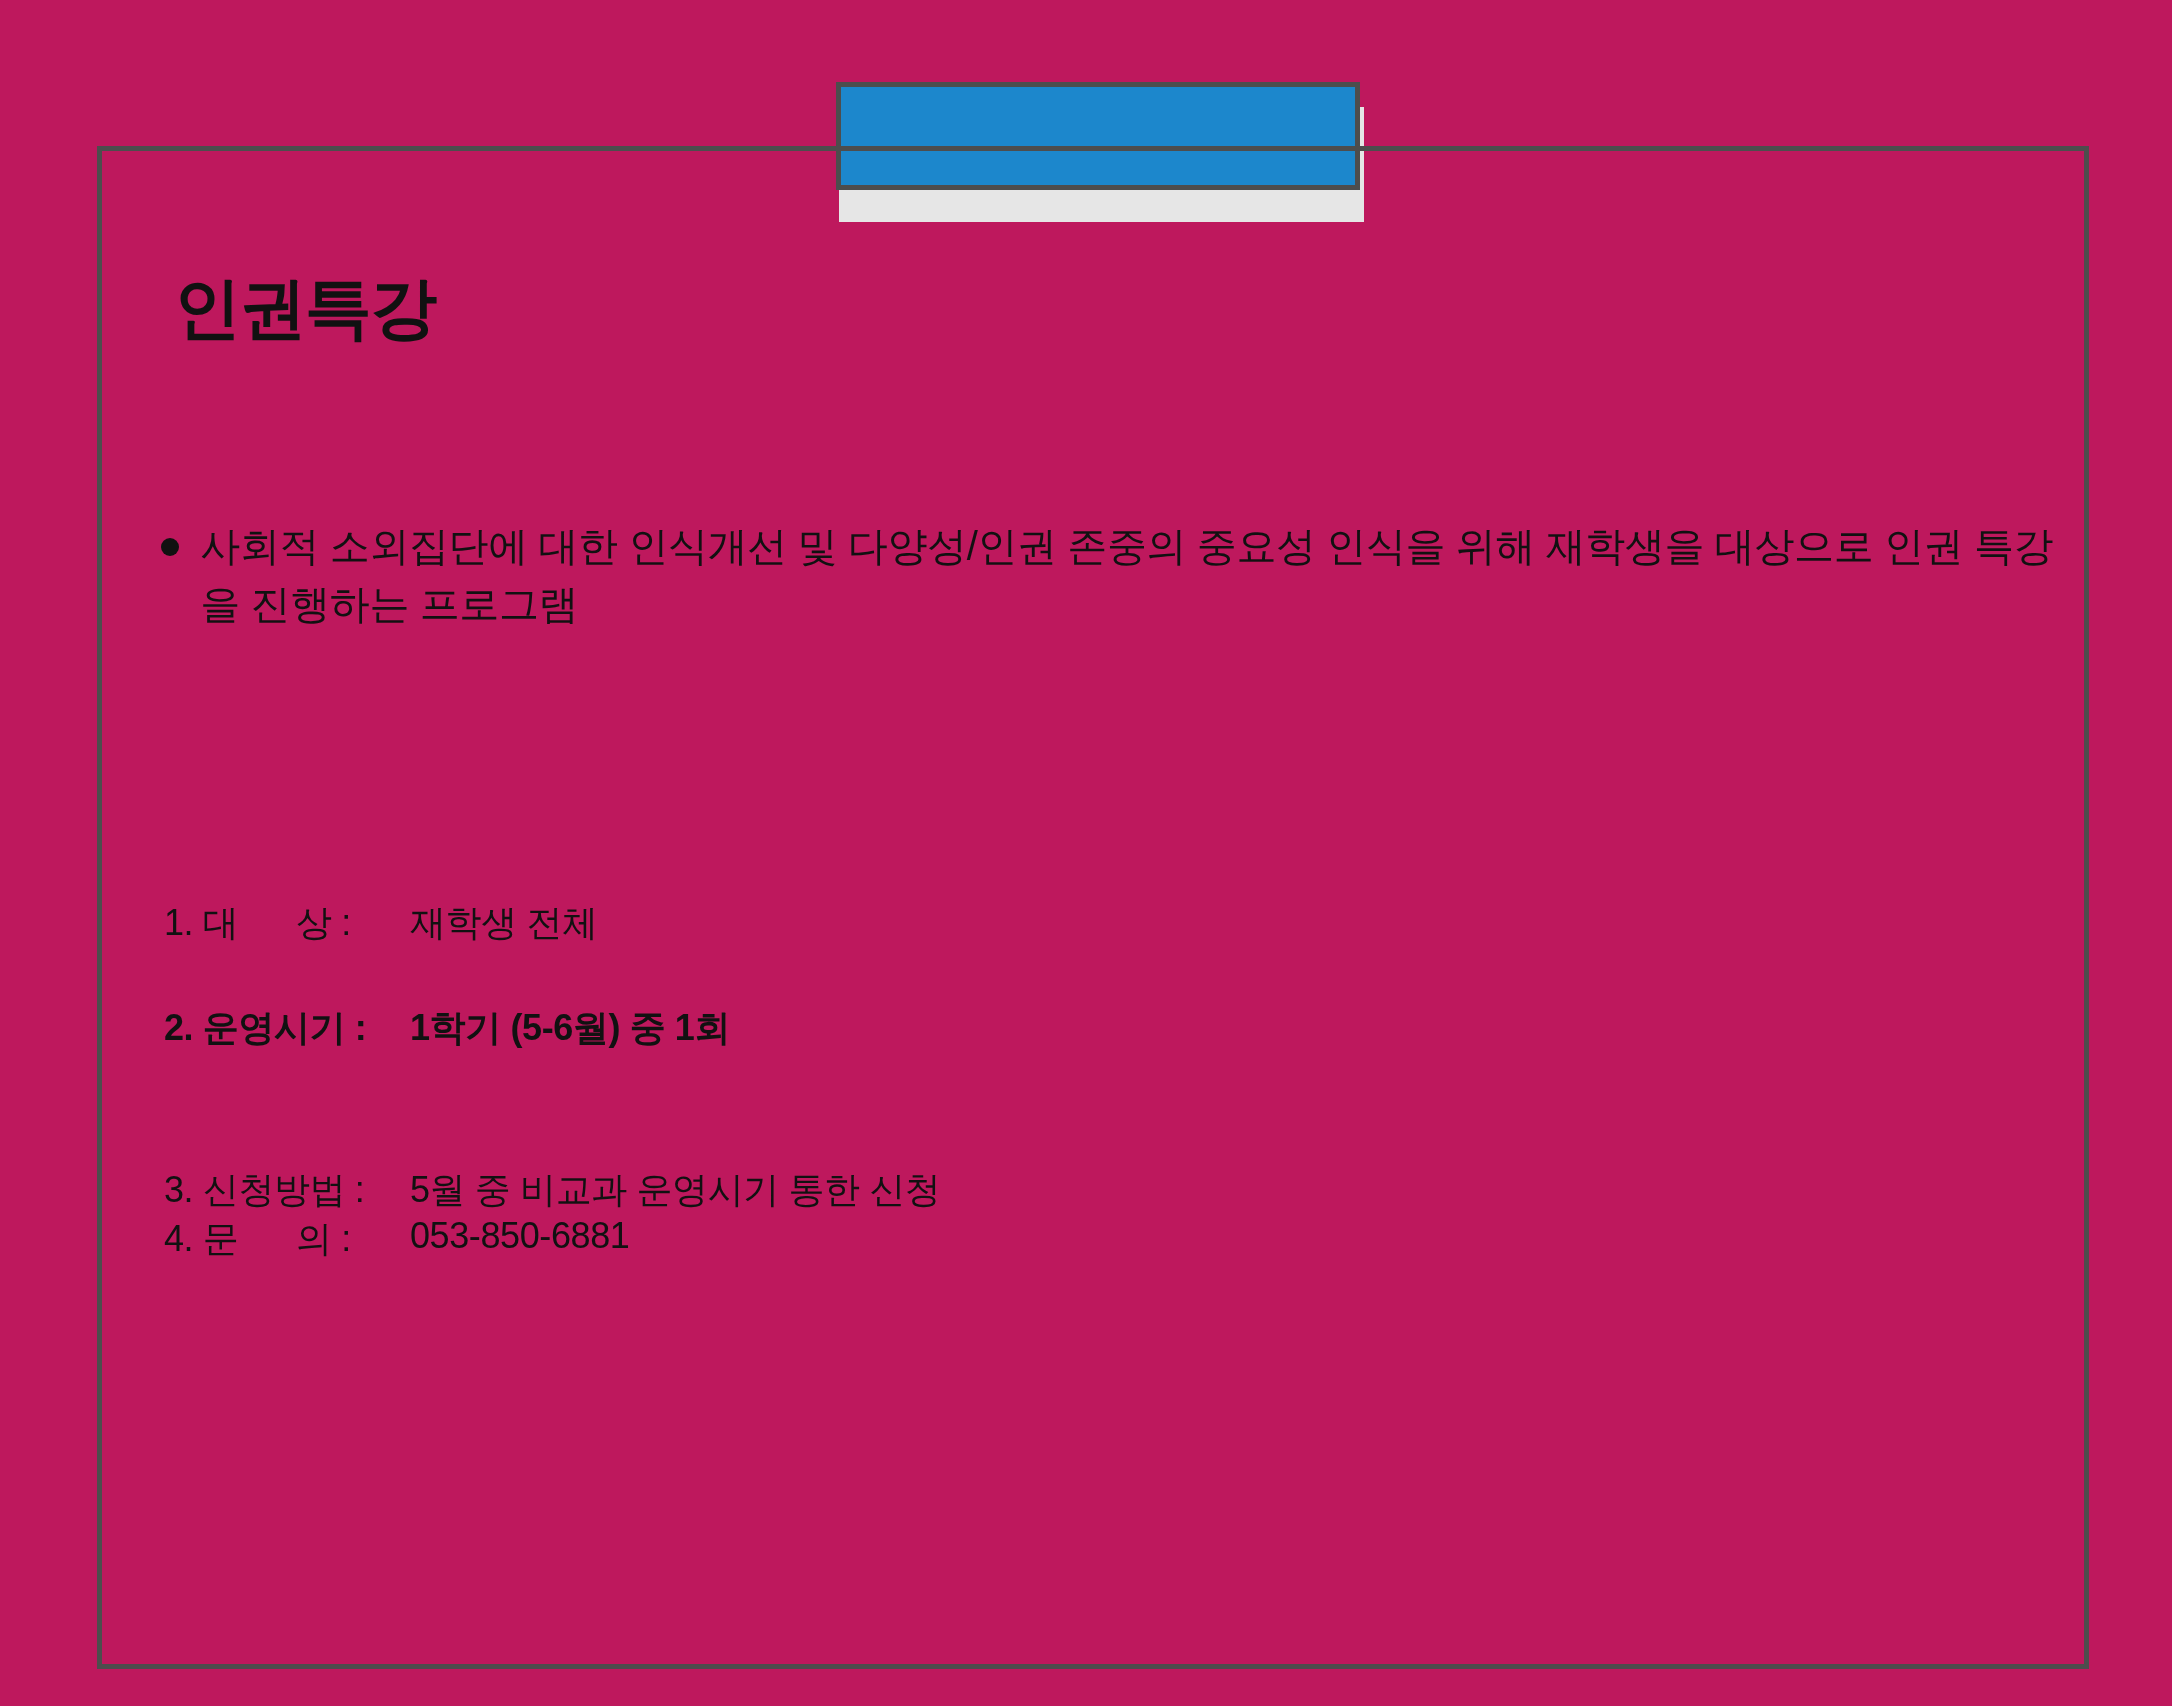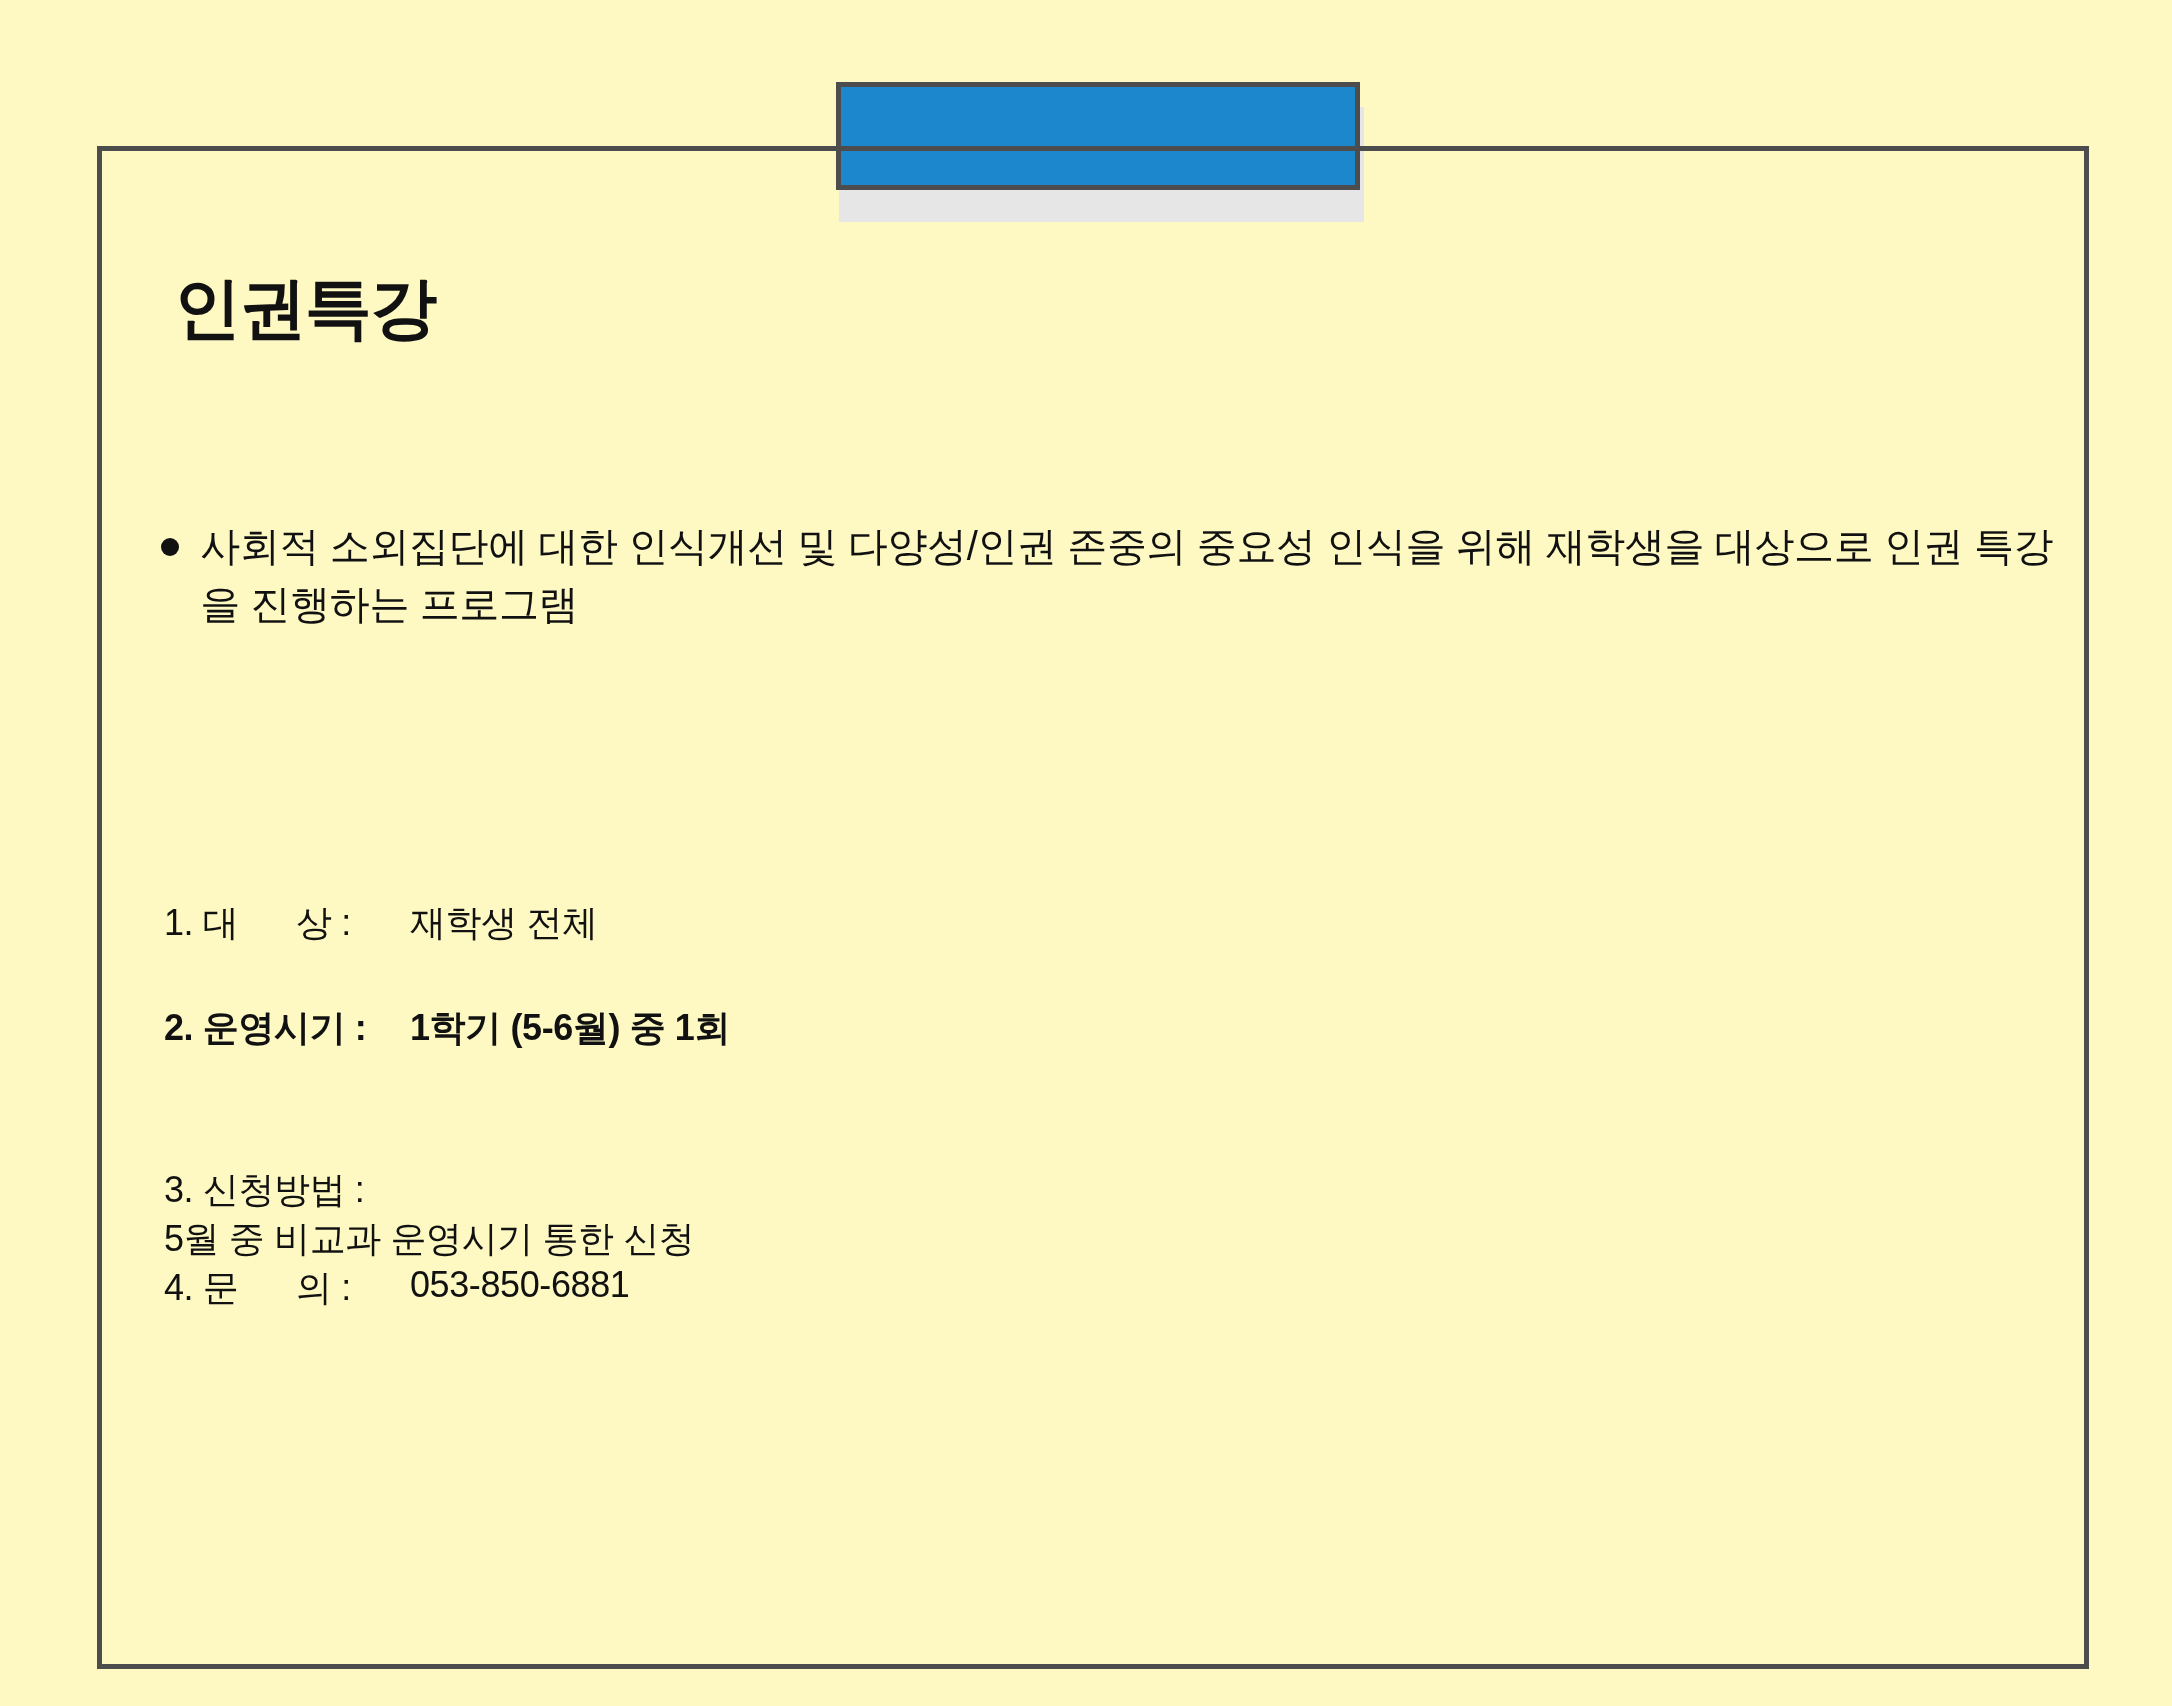--- a/index.html
+++ b/index.html
@@ -16,21 +16,21 @@
     overflow: hidden;
   }
 
   
   .slide {
     position: absolute;
     left: 0;
     top: 0;
     width: 2172px;
     height: 1707px;
-    background: #fef9c3;
+    background: #be185d;
   }
 
   
   .frame {
     position: absolute;
     left: 97px;
     top: 146px;
     width: 1992px;
     height: 1523px;
     border: 5.7px solid #4d4d4d;
@@ -114,21 +114,21 @@
     width: 246px;
     flex: 0 0 auto;
     white-space: pre;
   }
   .info-row .value {
     flex: 1 1 auto;
   }
 
   .r0 { margin-top: 0px; }
   .r1 { margin-top: 56px; font-weight: bold; }
-  .r2 { margin-top: 113px; flex-direction: column; }
+  .r2 { margin-top: 113px; }
   .r3 { }
 </style>
 </head>
 <body>
 
 <div class="slide">
 
   <div class="tab-shadow"></div>
   <div class="tab-blue"></div>
 

